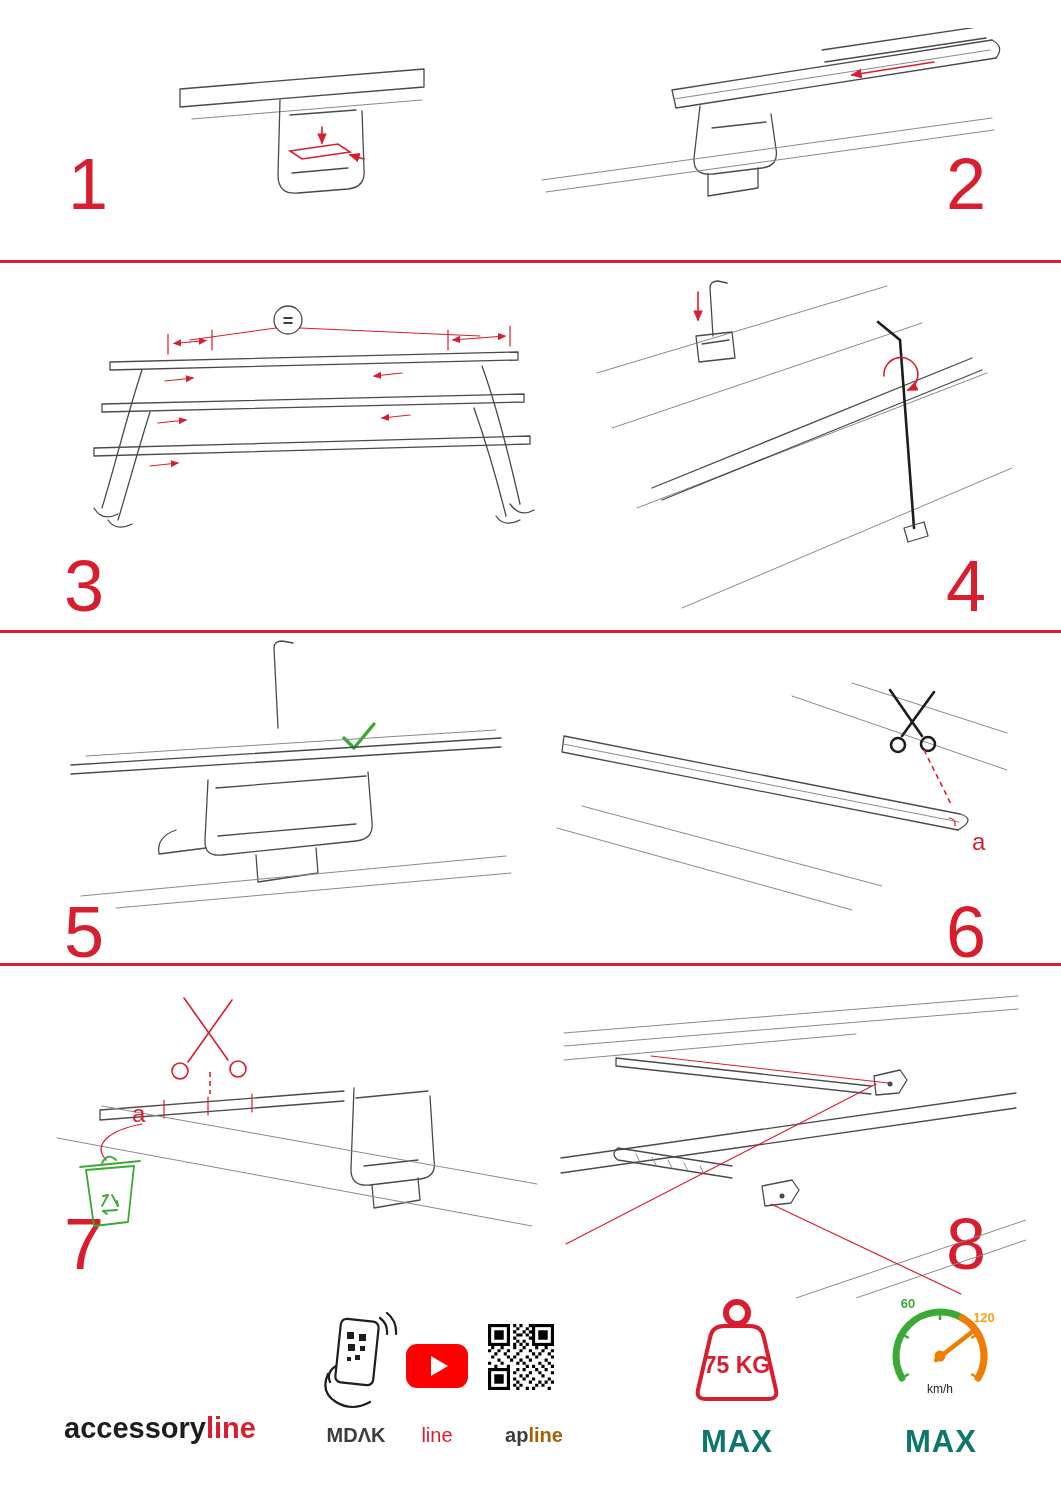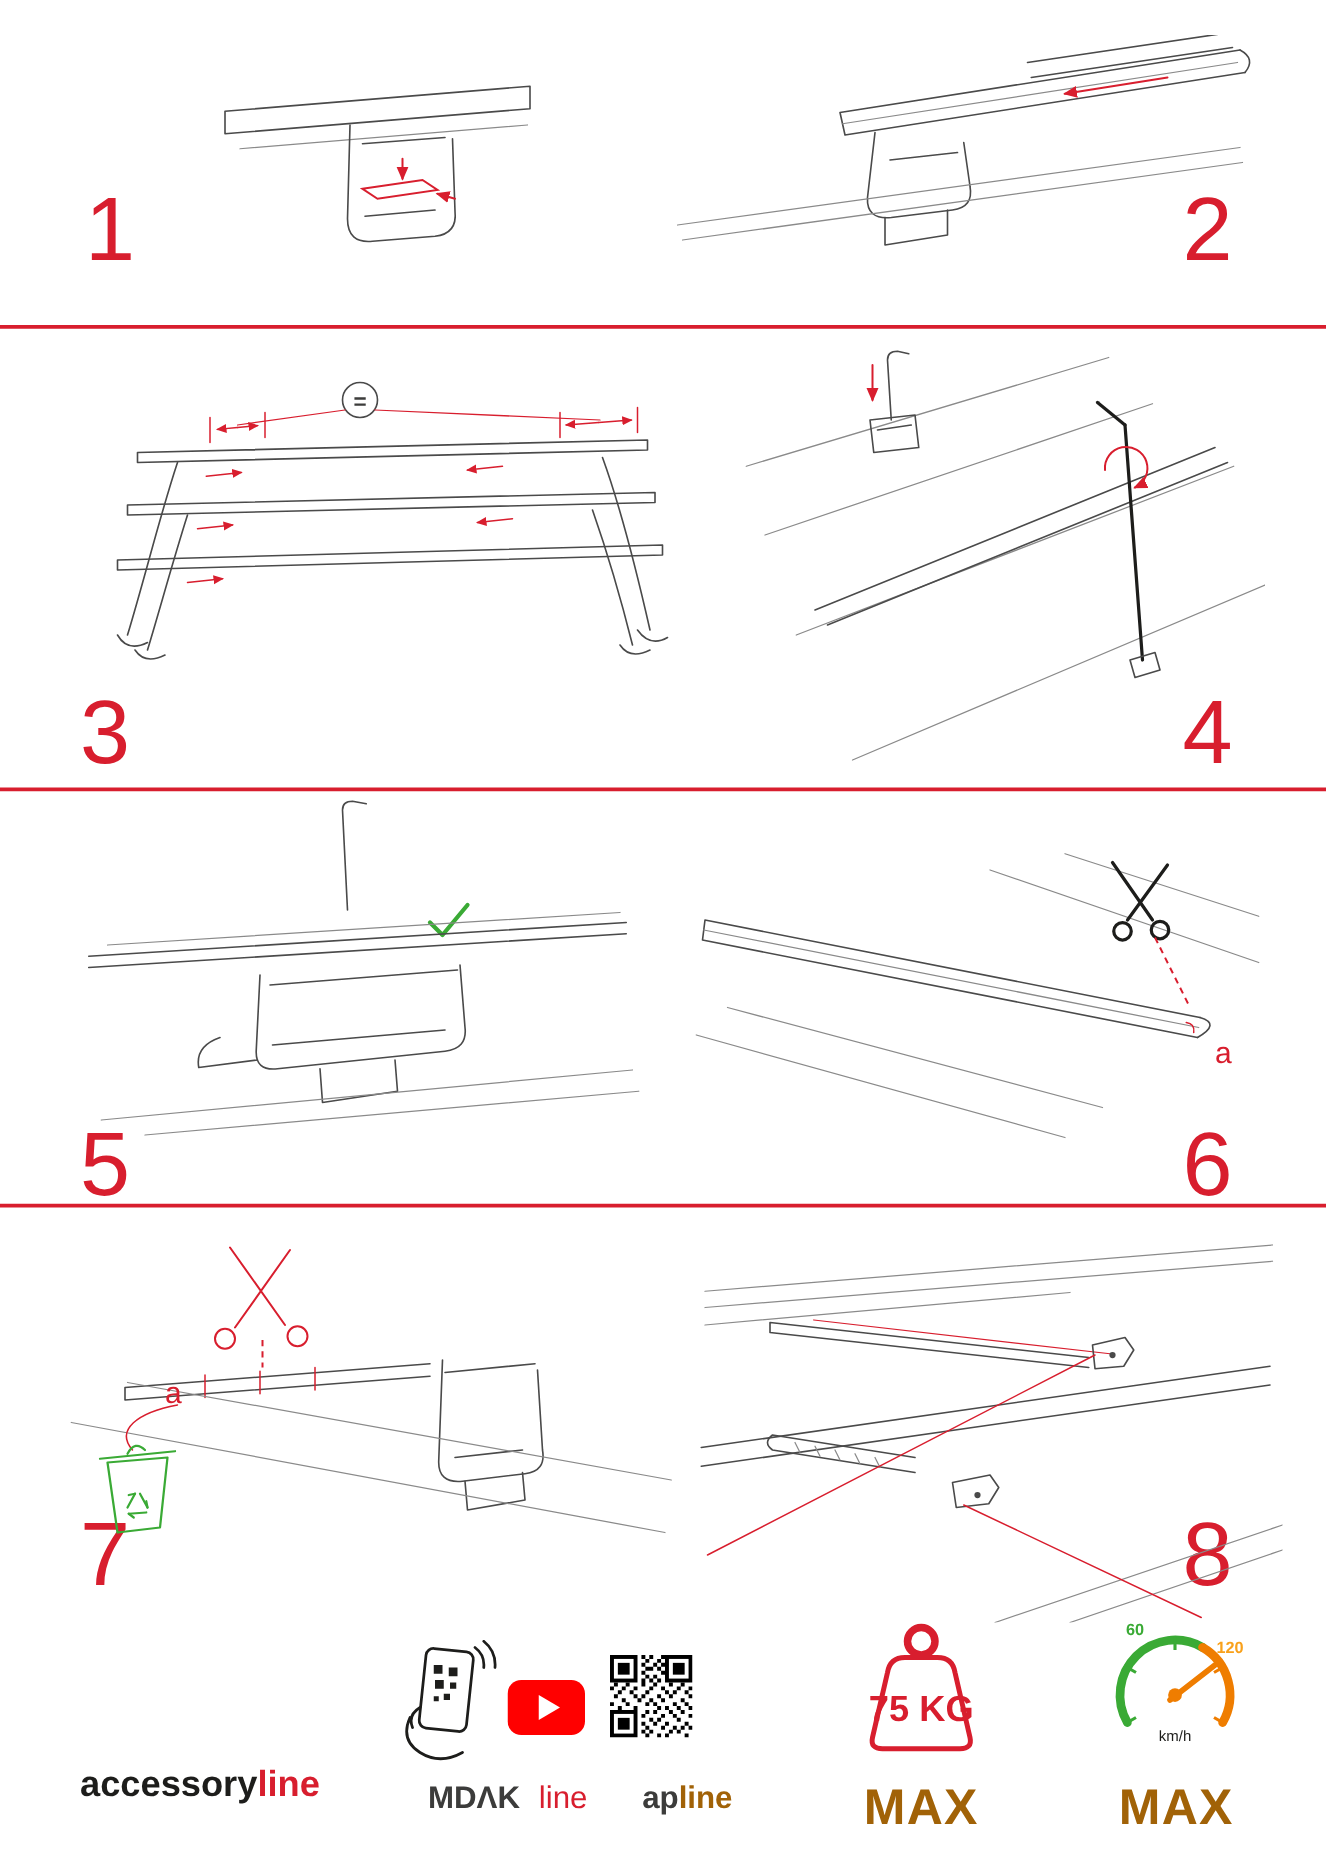--- a/index.html
+++ b/index.html
@@ -17,25 +17,25 @@
   .rds { fill:none; stroke:#d81e2e; stroke-width:1.6; stroke-dasharray:5 4; }
   .gn  { fill:none; stroke:#3aaa35; stroke-width:2; stroke-linecap:round; stroke-linejoin:round; }
   .blk { fill:none; stroke:#1d1d1b; stroke-width:2.6; stroke-linecap:round; }
   .atext { fill:#d81e2e; font-family:"Liberation Sans",sans-serif; font-size:24px; }
 
   
   .product-title { position:absolute; left:62px; top:1338px; font-size:52px; font-weight:700; color:#2e3192; letter-spacing:1px; }
   .product-title .mult { font-size:40px; }
   .brand-line { position:absolute; left:64px; top:1412px; font-size:29px; font-weight:700; color:#1d1d1b; }
   .brand-line .red { color:#d81e2e; }
-  .logo-label { position:absolute; top:1424px; font-size:25px; font-weight:700; color:#3c3c3b; text-align:right; }
+  .logo-label { position:absolute; top:1424px; font-size:20px; font-weight:700; color:#3c3c3b; text-align:center; }
   .logo-label .red { color:#a16207; }
   .logo-label.thinred { color:#d81e2e; font-weight:400; }
-  .max-label { position:absolute; top:1424px; font-size:40px; font-weight:600; color:#a16207; text-align:center; letter-spacing:1px; }
-  .weight-value { position:absolute; left:672px; top:1352px; width:130px; text-align:center; font-size:29px; font-weight:700; color:#d81e2e; }
+  .max-label { position:absolute; top:1424px; font-size:31px; font-weight:600; color:#0f766e; text-align:center; letter-spacing:1px; }
+  .weight-value { position:absolute; left:672px; top:1352px; width:130px; text-align:center; font-size:23px; font-weight:700; color:#d81e2e; }
 </style>
 </head>
 <body>
 
 <div class="sheet">
 
   <div class="num" style="left:68px;top:148px">1</div>
   <div class="num" style="left:946px;top:148px">2</div>
   <div class="num" style="left:64px;top:550px">3</div>
   <div class="num" style="left:946px;top:550px">4</div>

